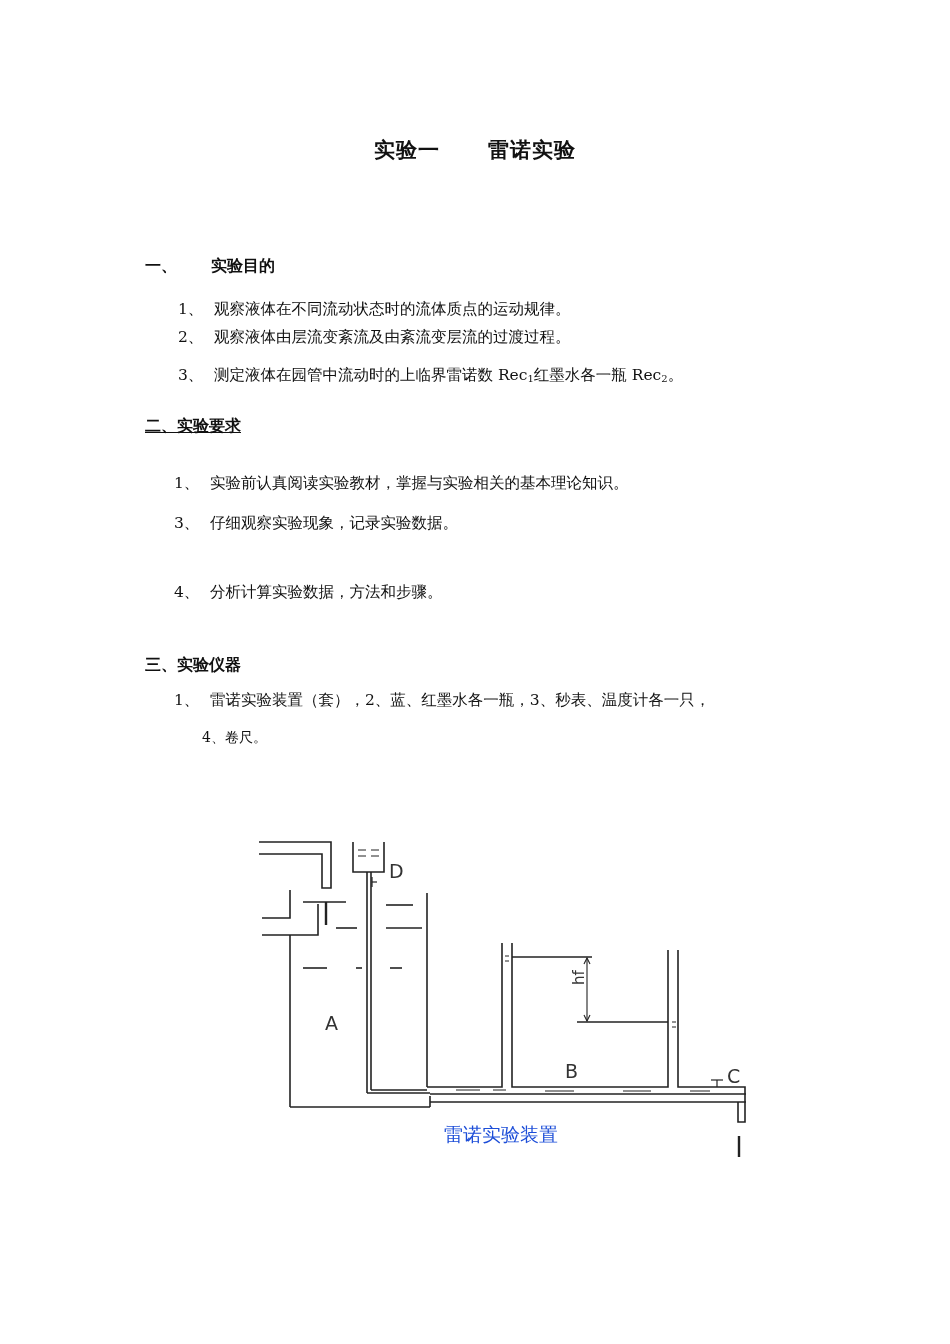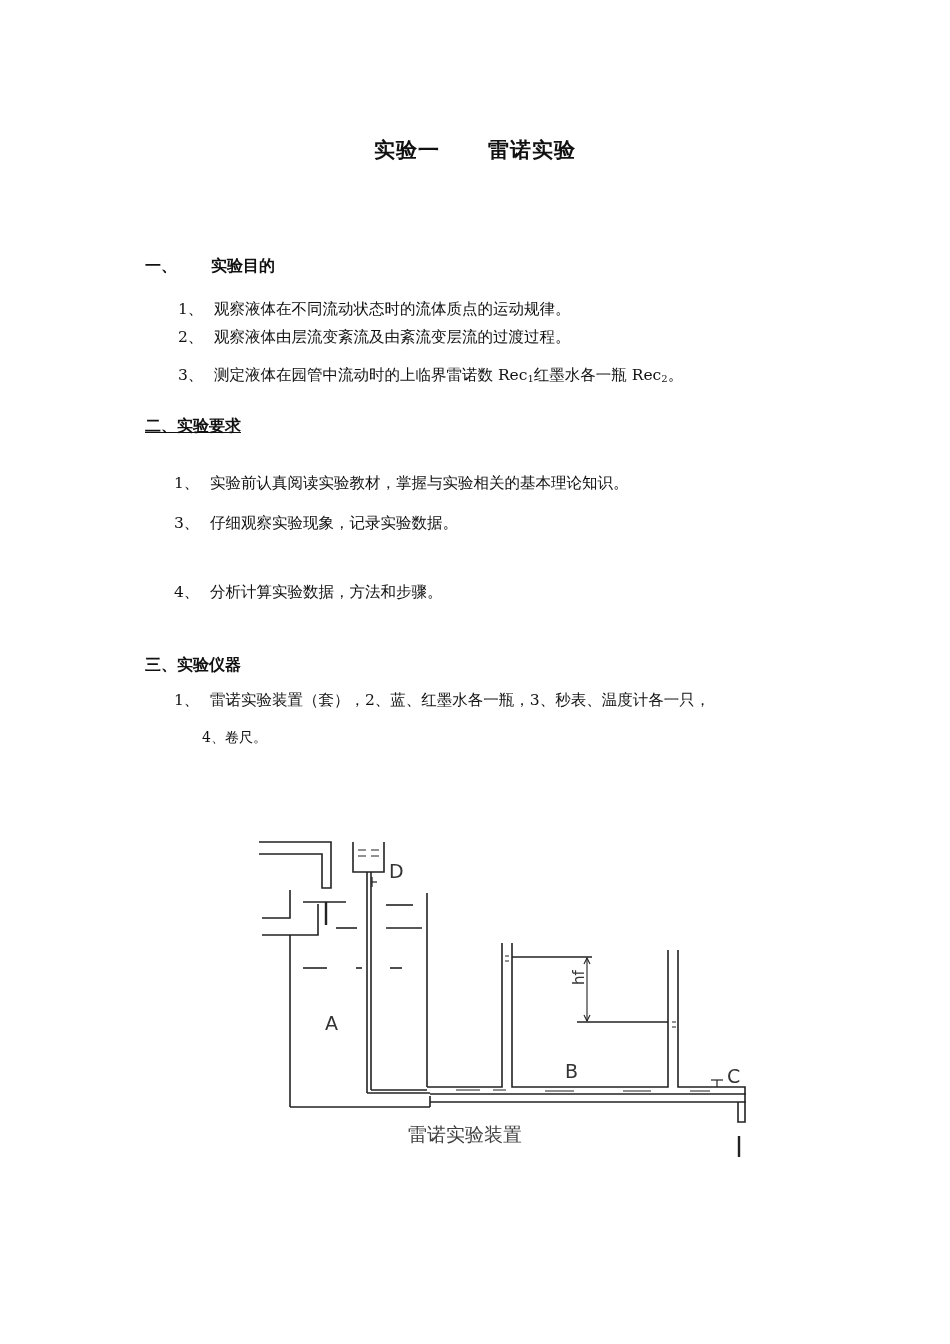--- a/index.html
+++ b/index.html
@@ -10,21 +10,21 @@
              font-family: "DejaVu Sans", "Liberation Sans", sans-serif; font-weight: bold;
              font-size: 21px; letter-spacing: 1px; }
     .title .gap { display: inline-block; width: 48px; }
     .h { position: absolute; left: 145px; font-family: "DejaVu Sans", "Liberation Sans", sans-serif;
          font-weight: bold; font-size: 16px; }
     .h .gap { display: inline-block; width: 34px; }
     .item { position: absolute; font-size: 15.5px; white-space: nowrap; }
     .item .num { display: inline-block; width: 36px; }
     sub { font-size: 10px; vertical-align: -2px; }
     svg.diagram { position: absolute; left: 0; top: 0; }
-    .cap { position: absolute; left: 408px; top: 1122px; font-size: 19px; color: #404040;
+    .cap { position: absolute; left: 444px; top: 1122px; font-size: 19px; color: #1d4ed8;
            font-family: "DejaVu Sans", "Liberation Sans", sans-serif; }
     .lbl { position: absolute; font-family: "DejaVu Sans", "Liberation Sans", sans-serif; color: #333; }
   </style>
 </head>
 <body>
 
 <div class="page">
 
   <div class="title">
     <span>实验一</span><span class="gap"></span><span>雷诺实验</span>

